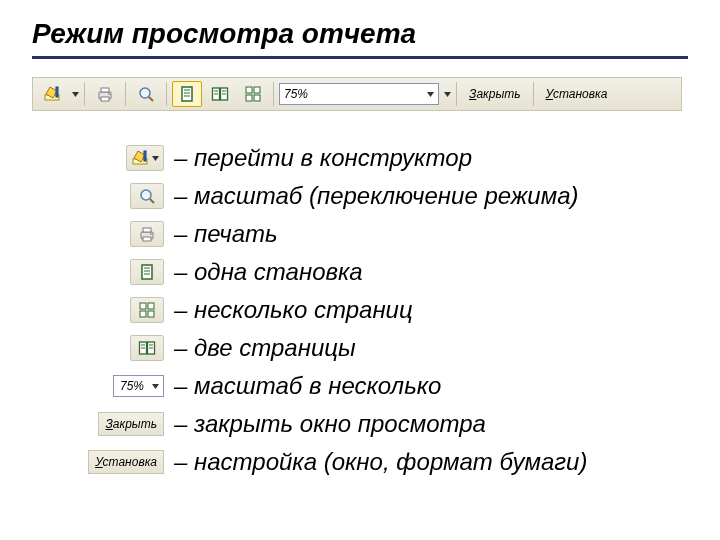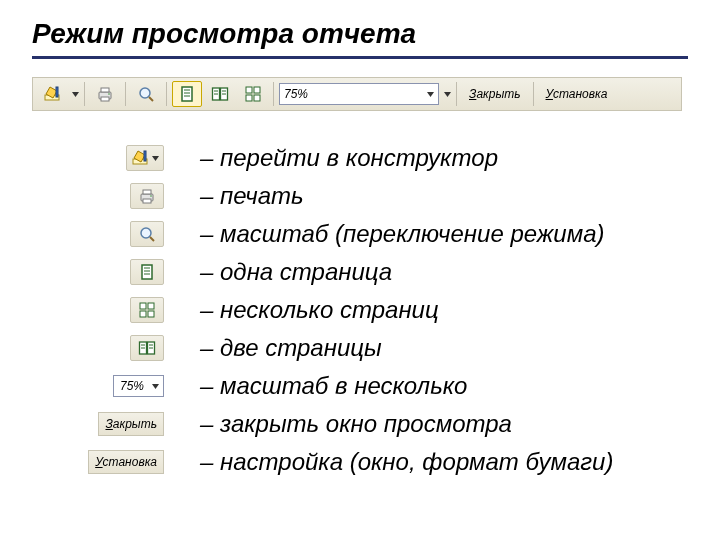--- a/index.html
+++ b/index.html
@@ -89,21 +89,20 @@
 
   
   .legend {
     margin-top: 28px;
     margin-left: 60px;
   }
   .legend-row {
     display: flex;
     align-items: center;
     height: 38px;
-    gap: 26px;
   }
   .legend-icon {
     width: 72px;
     display: flex;
     align-items: center;
     justify-content: flex-end;
     padding-right: 10px;
   }
   .legend-text {
     font-size: 24px;
@@ -269,47 +268,47 @@
             </svg>
         </span>
       </div>
       <div class="legend-text">– перейти в конструктор</div>
     </div>
 
     <div class="legend-row">
       <div class="legend-icon">
         <span class="mini-btn">
           <svg class="ic">
+              <use href="#ic-zoom"></use>
+            </svg>
+        </span>
+      </div>
+      <div class="legend-text">– масштаб (переключение режима)</div>
+    </div>
+
+    <div class="legend-row">
+      <div class="legend-icon">
+        <span class="mini-btn">
+          <svg class="ic">
               <use href="#ic-print"></use>
             </svg>
         </span>
       </div>
       <div class="legend-text">– печать</div>
     </div>
 
     <div class="legend-row">
       <div class="legend-icon">
         <span class="mini-btn">
           <svg class="ic">
-              <use href="#ic-zoom"></use>
-            </svg>
-        </span>
-      </div>
-      <div class="legend-text">– масштаб (переключение режима)</div>
-    </div>
-
-    <div class="legend-row">
-      <div class="legend-icon">
-        <span class="mini-btn">
-          <svg class="ic">
               <use href="#ic-one"></use>
             </svg>
         </span>
       </div>
-      <div class="legend-text">– одна страница</div>
+      <div class="legend-text">– одна становка</div>
     </div>
 
     <div class="legend-row">
       <div class="legend-icon">
         <span class="mini-btn">
           <svg class="ic">
               <use href="#ic-multi"></use>
             </svg>
         </span>
       </div>

